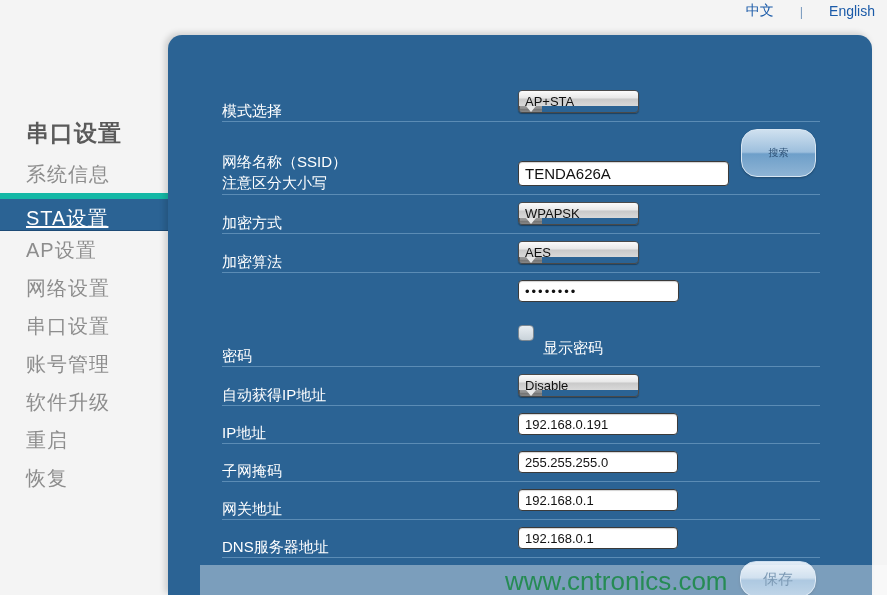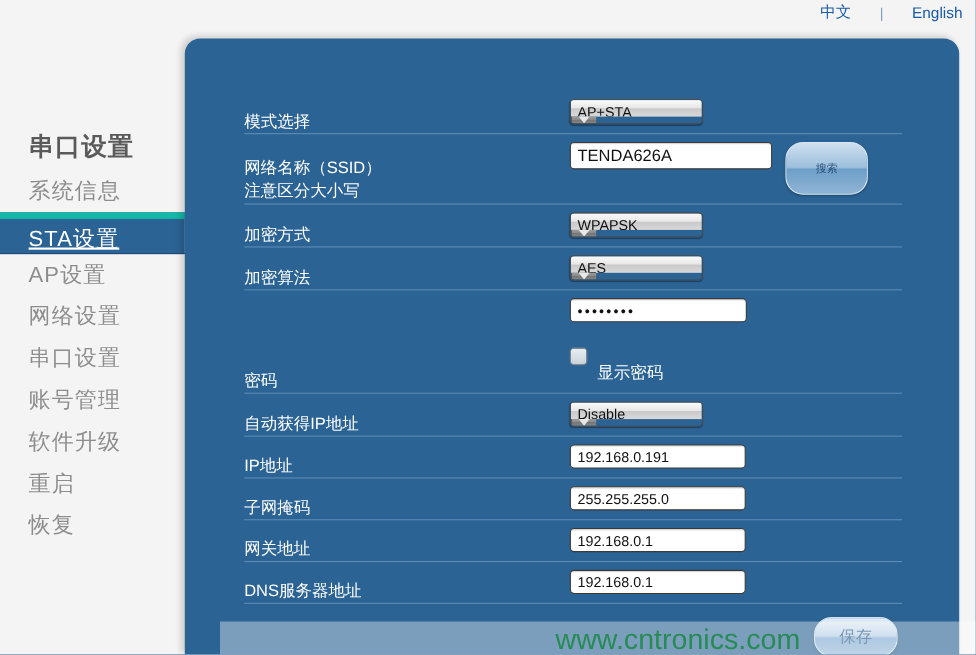--- a/index.html
+++ b/index.html
@@ -168,21 +168,21 @@
     background: #ffffff;
     color: #111111;
     font-size: 13px;
     line-height: 20px;
     padding: 0 6px;
     box-sizing: border-box;
     font-family: "Liberation Sans", "DejaVu Sans", sans-serif;
     box-shadow: inset 0 1px 1px rgba(0,0,0,0.18);
     outline: none;
   }
-  .textbox.ssid { width: 184px; height: 25px; line-height: 23px; font-size: 15px; }
+  .textbox.ssid { width: 211px; height: 25px; line-height: 23px; font-size: 15px; margin-top: 32px; }
   .textbox.pwd  { width: 161px; letter-spacing: 2px; }
   .textbox.ip   { width: 160px; }
 
   
   .btn-pill {
     width: 75px;
     height: 48px;
     border-radius: 16px;
     border: 1px solid #d8e6f2;
     background: linear-gradient(to bottom, #cfe0ef 0%, #9dbfdd 48%, #6e9fc9 52%, #8fb4d5 100%);

